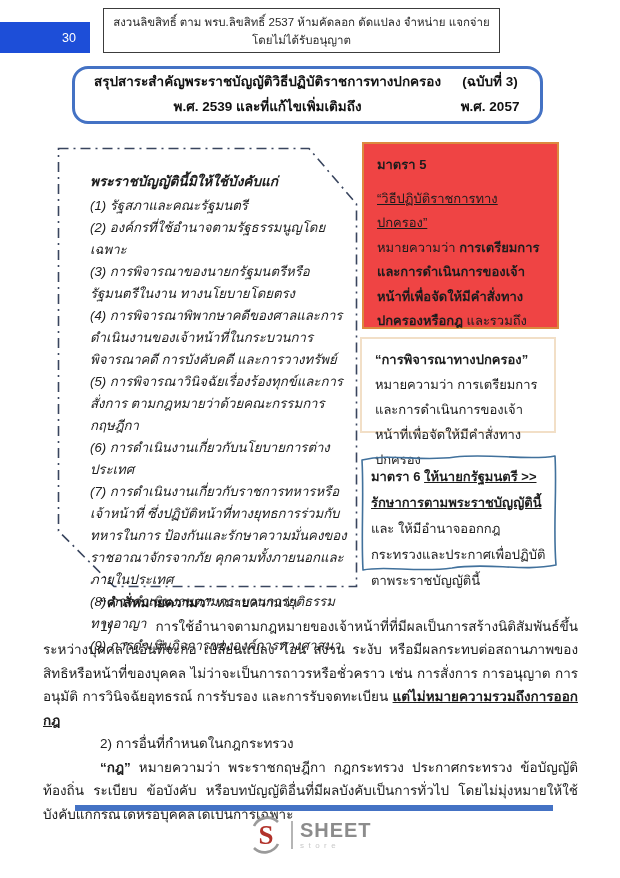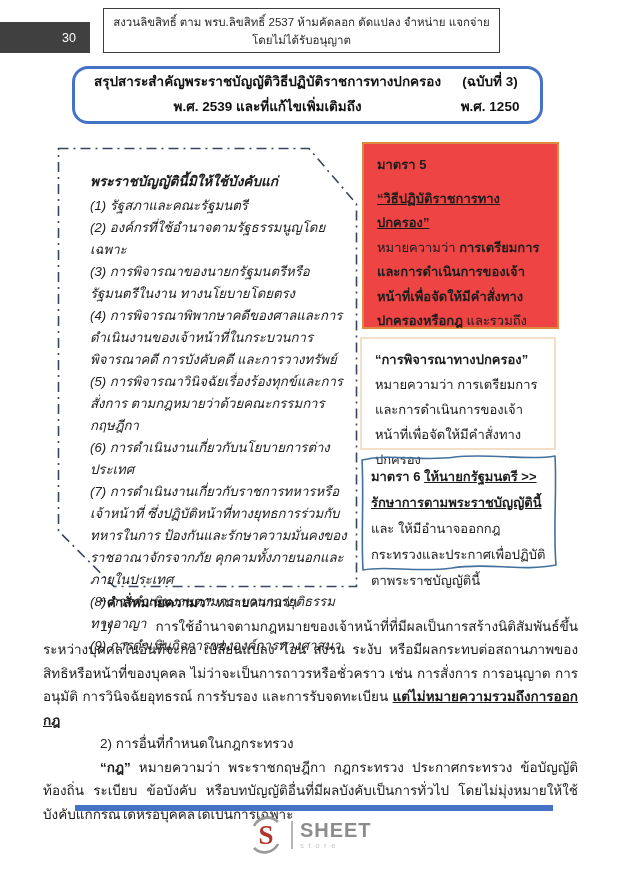--- a/index.html
+++ b/index.html
@@ -6,21 +6,21 @@
   html,body { background:#e9e9e9; }
   .page {
     position:relative; width:620px; height:878px; margin:0 auto;
     background:#ffffff; overflow:hidden;
     font-family:"Liberation Sans","DejaVu Sans",sans-serif;
     color:#1f1f1f;
   }
   
   .pagenum-bar {
     position:absolute; left:0; top:22px; width:90px; height:31px;
-    background:#404040; color:#fff; font-size:12.5px;
+    background:#1d4ed8; color:#fff; font-size:12.5px;
     display:flex; align-items:center; justify-content:flex-end;
     padding-right:14px;
   }
   .copyright-box {
     position:absolute; left:103px; top:8px; width:397px; height:45px;
     border:1px solid #3c3c3c; background:#fff;
     display:flex; align-items:center; justify-content:center;
     font-size:11.5px; color:#2a2a2a; text-align:center; padding:16px 8px;
   }
   
@@ -39,26 +39,26 @@
     font-size:13.2px; line-height:22px; color:#1c1c1c;
   }
   .exclusion-heading { font-weight:bold; font-size:13.6px; margin-bottom:2px; }
   
   .matra5-box {
     position:absolute; left:362px; top:142px; width:197px; height:187px;
     border:2px solid #DC8A3F; background:#ef4444;
     padding:9px 12px 0 13px; font-size:13px; line-height:24.5px; color:#1c1c1c;
   }
   .matra5-label { font-weight:bold; margin-bottom:9px; }
-  .term-underline { font-weight:bold; text-decoration:underline; }
+  .term-underline { font-weight:normal; text-decoration:underline; }
   .bold { font-weight:bold; }
   .bold-underline { font-weight:bold; text-decoration:underline; }
   
   .consideration-box {
-    position:absolute; left:360px; top:337px; width:196px; height:113px;
+    position:absolute; left:360px; top:337px; width:196px; height:96px;
     border:2px solid #F2DFC7; background:#fff;
     padding:8px 12px 0 13px; font-size:13px; line-height:25px; color:#1c1c1c;
   }
   .consideration-term { font-weight:bold; }
   
   .matra6-box { position:absolute; left:357px; top:450px; width:203px; height:128px; }
   .matra6-box svg.frame { position:absolute; left:0; top:0; }
   .matra6-content {
     position:absolute; left:14px; top:14px; width:176px;
     font-size:13px; line-height:26px; color:#1c1c1c;
@@ -90,21 +90,21 @@
 
   <div class="pagenum-bar">
     <span>30</span>
   </div>
   <div class="copyright-box">
     <span>สงวนลิขสิทธิ์ ตาม พรบ.ลิขสิทธิ์ 2537 ห้ามคัดลอก ดัดแปลง จำหน่าย แจกจ่าย โดยไม่ได้รับอนุญาต</span>
   </div>
 
   <div class="title-box">
     <span>สรุปสาระสำคัญพระราชบัญญัติวิธีปฏิบัติราชการทางปกครอง พ.ศ. 2539 และที่แก้ไขเพิ่มเติมถึง</span>
-    <span>(ฉบับที่ 3) พ.ศ. 1250</span>
+    <span>(ฉบับที่ 3) พ.ศ. 2057</span>
   </div>
 
   <div class="exclusion-box">
     <svg class="frame" width="301" height="441" viewBox="0 0 301 441">
       <path d="M1.5 1.5 L 252 1.5 L 299.5 57 L 299.5 439.5 L 57 439.5 L 1.5 384 Z" fill="none" stroke="#39455E" stroke-width="1.6" stroke-dasharray="10 5 2 5"></path>
     </svg>
     <div class="exclusion-content">
       <div class="exclusion-heading">พระราชบัญญัตินี้มิให้ใช้บังคับแก่</div>
       <div>(1) รัฐสภาและคณะรัฐมนตรี</div>
       <div>(2) องค์กรที่ใช้อำนาจตามรัฐธรรมนูญโดยเฉพาะ</div>

